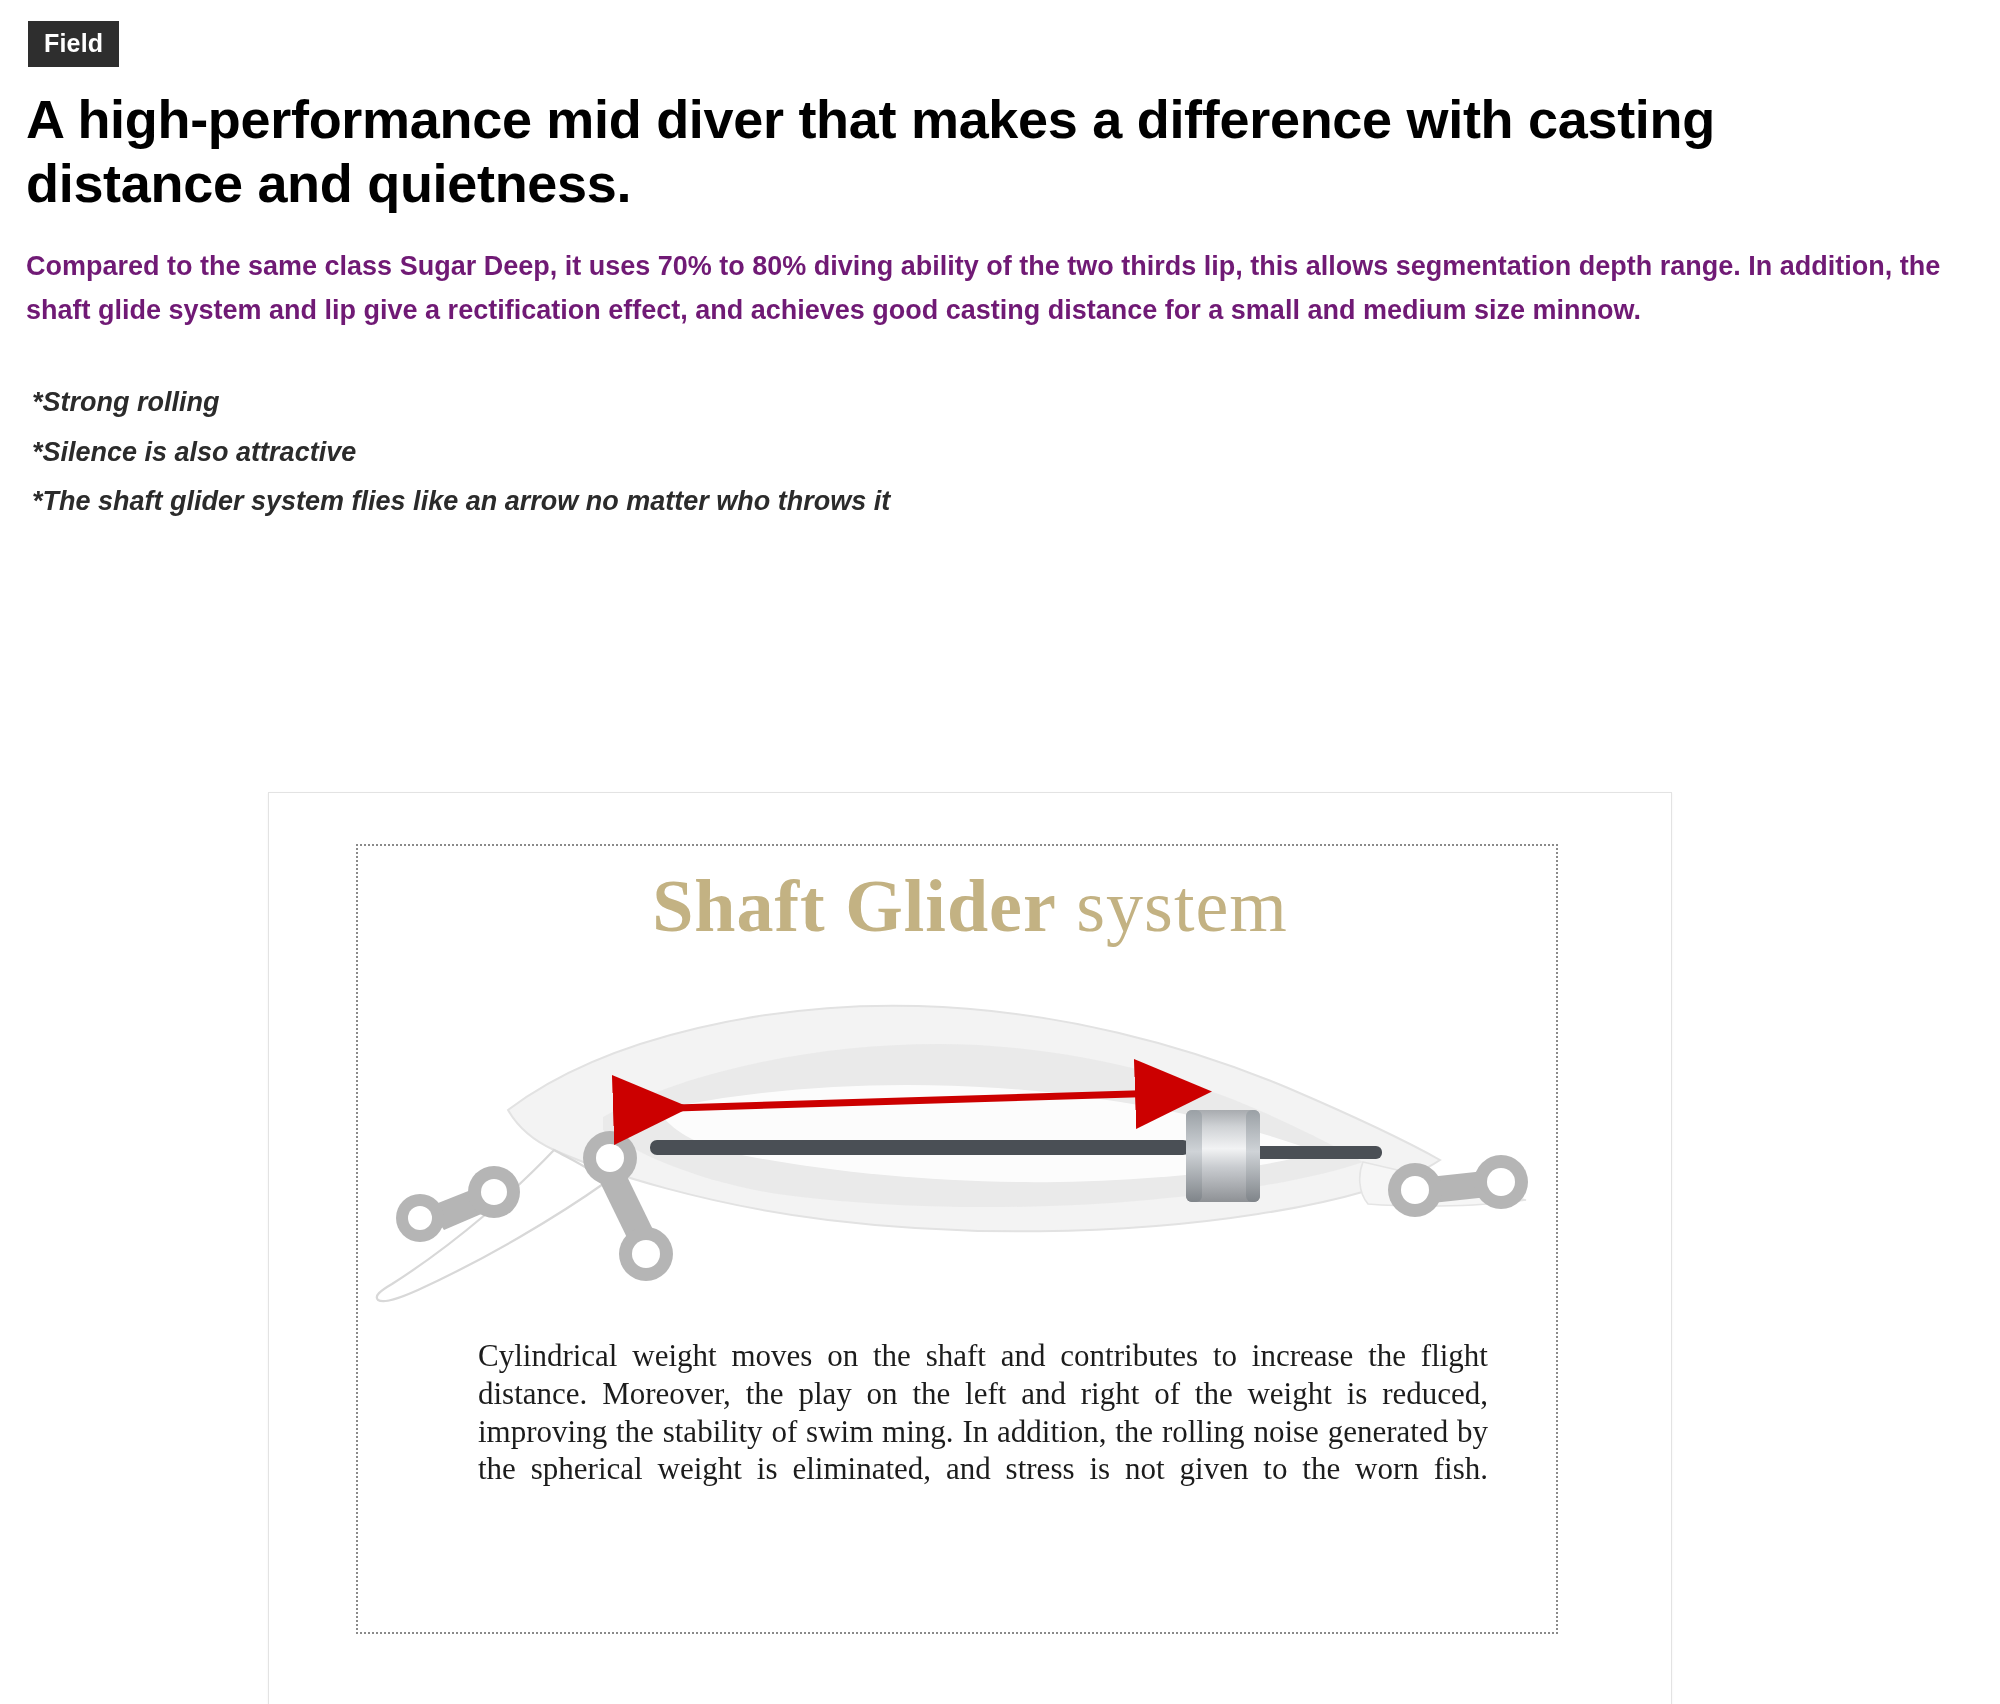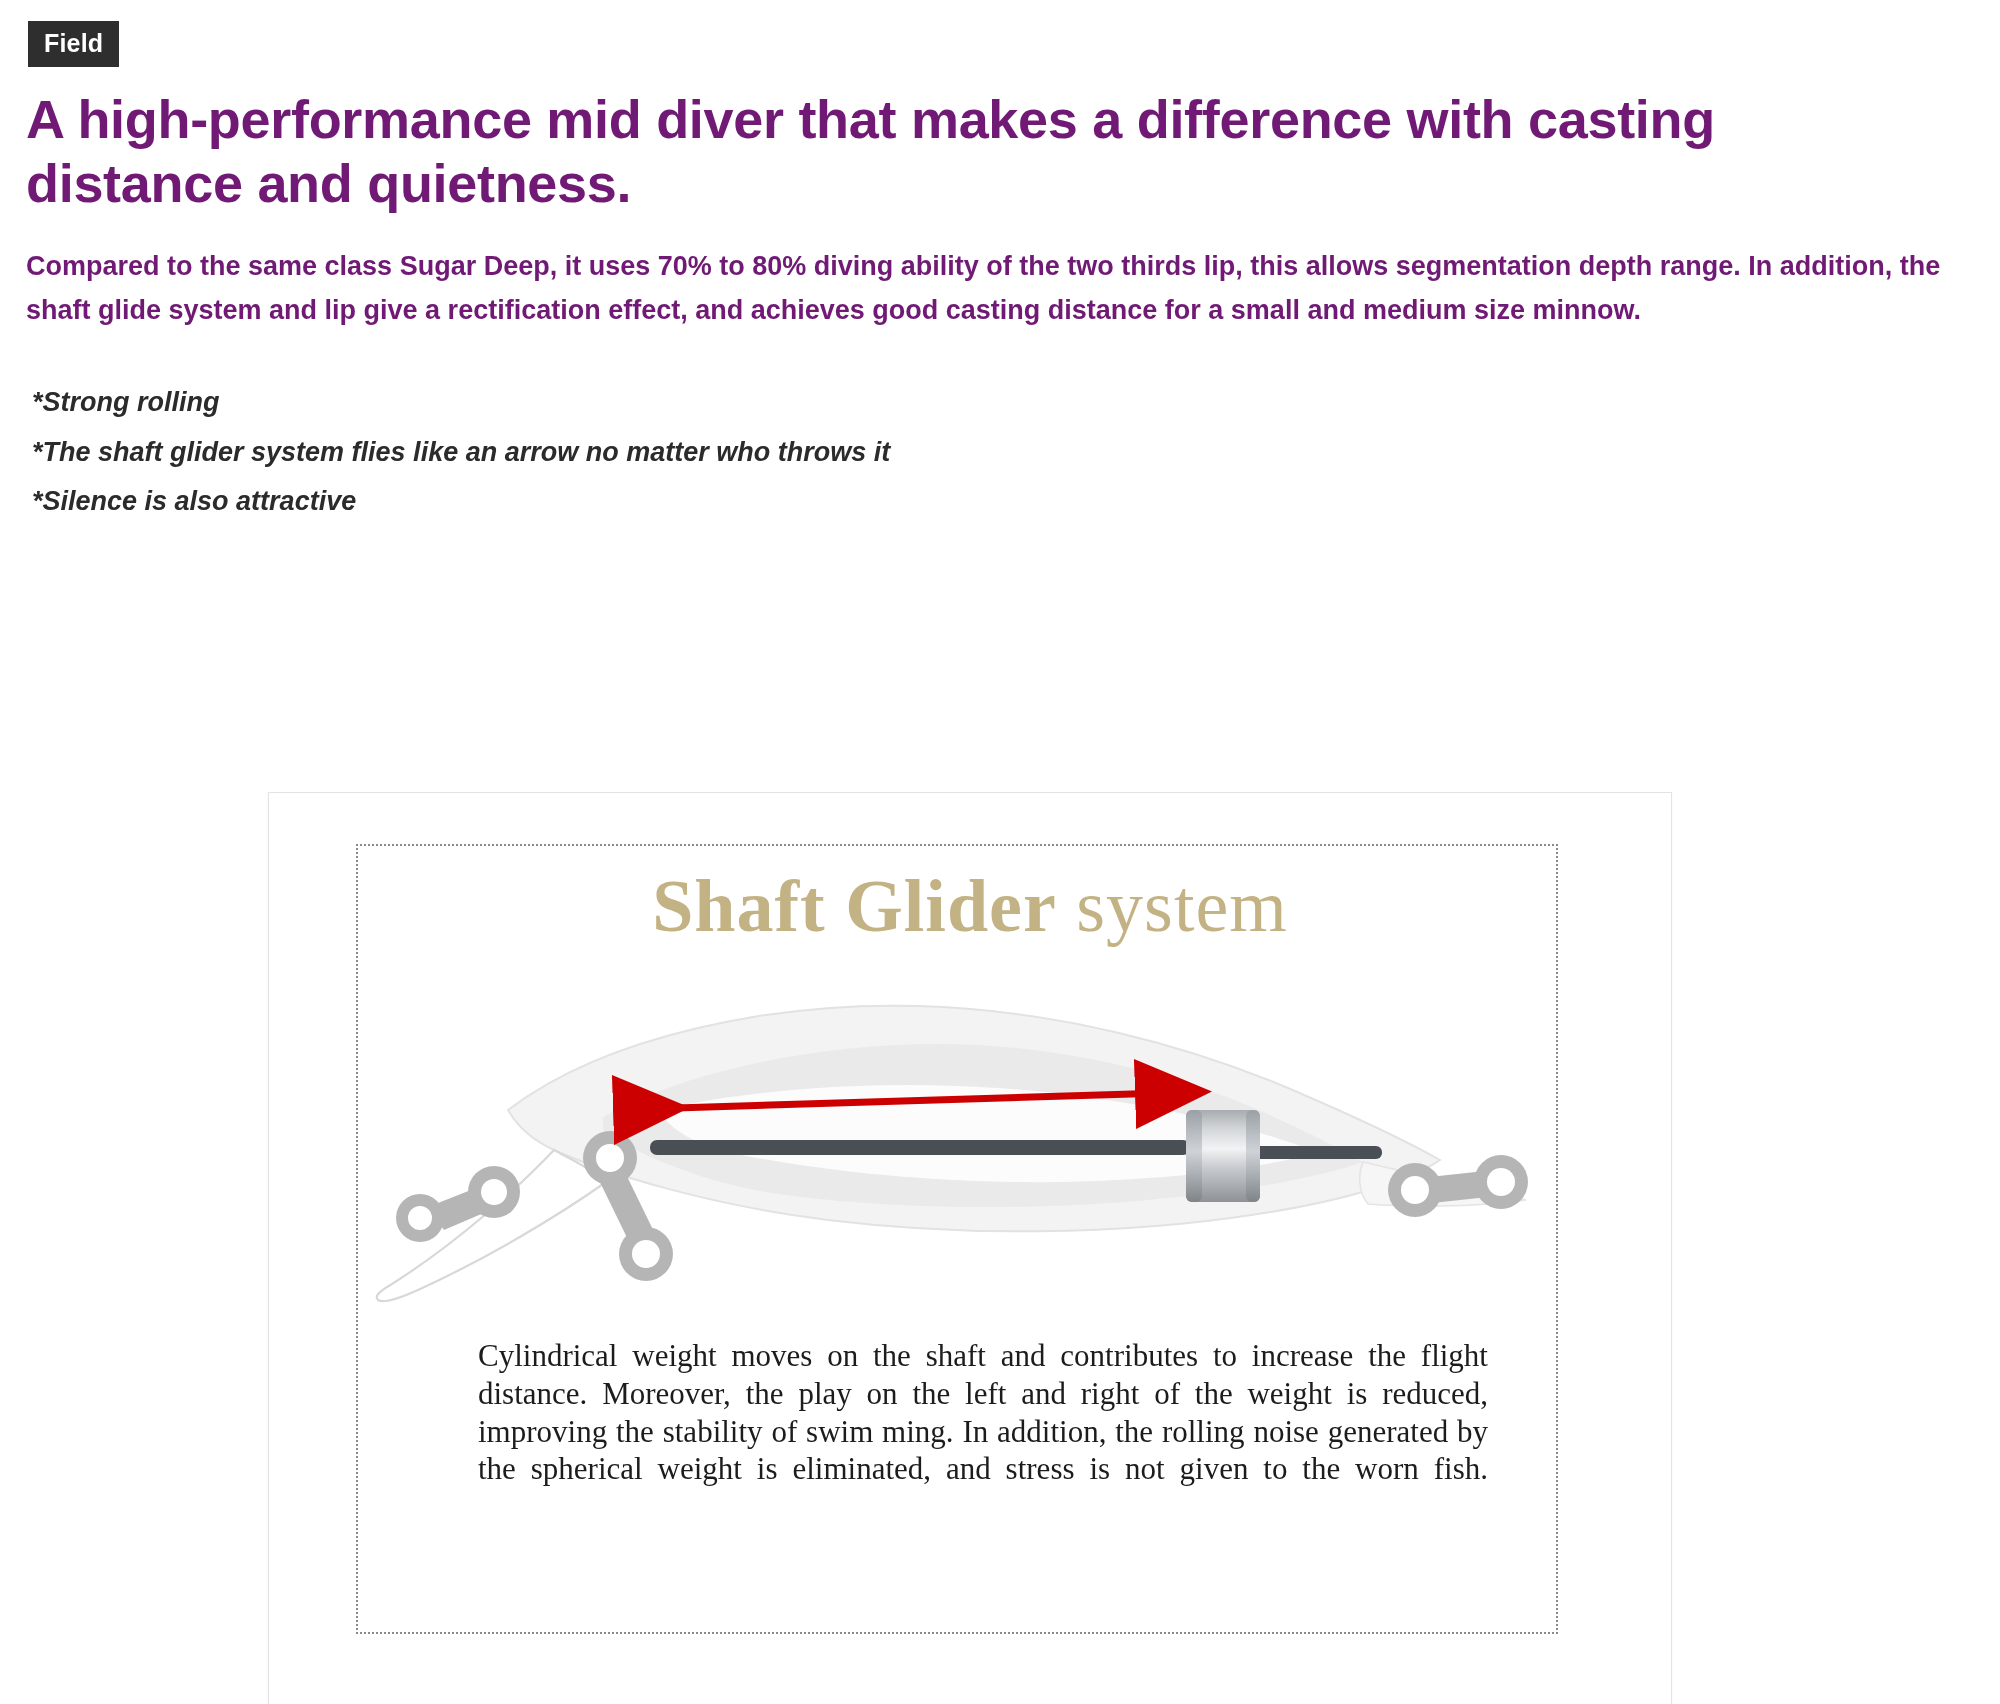--- a/index.html
+++ b/index.html
@@ -36,21 +36,21 @@
   .field-text {
     margin-left: 28px;
     font-size: 26px;
     color: #262626;
     font-weight: bold;
     white-space: nowrap;
   }
 
   
   .headline {
-    color: #701a75;
+    color: #000000;
     font-size: 54px;
     font-weight: bold;
     line-height: 1.18;
     letter-spacing: -0.3px;
     margin: 22px 0 0 26px;
     width: 1880px;
   }
 
   
   .body-copy {
@@ -154,22 +154,22 @@
 <h1 class="headline">A high-performance mid diver that makes a difference with casting distance and quietness.</h1>
 
 <div class="body-copy">
   <p>Compared to the same class Sugar Deep, it uses 70% to 80% diving ability of the two thirds lip, this allows segmentation depth range. In addition, the shaft glide system and lip give a rectification effect, and achieves good casting distance for a small and medium size minnow.</p>
 </div>
 
 <div class="spacer-line"></div>
 
 <div class="bullets">
   <div>*Strong rolling</div>
+  <div>*Silence is also attractive</div>
   <div>*The shaft glider system flies like an arrow no matter who throws it</div>
-  <div>*Silence is also attractive</div>
 </div>
 
 <div class="panel-wrap">
   <div class="panel"></div>
   <div class="inner-dotted"></div>
 
   <div class="panel-title">
     <span class="t-bold">Shaft Glider</span><span class="t-reg"> system</span>
   </div>
 

